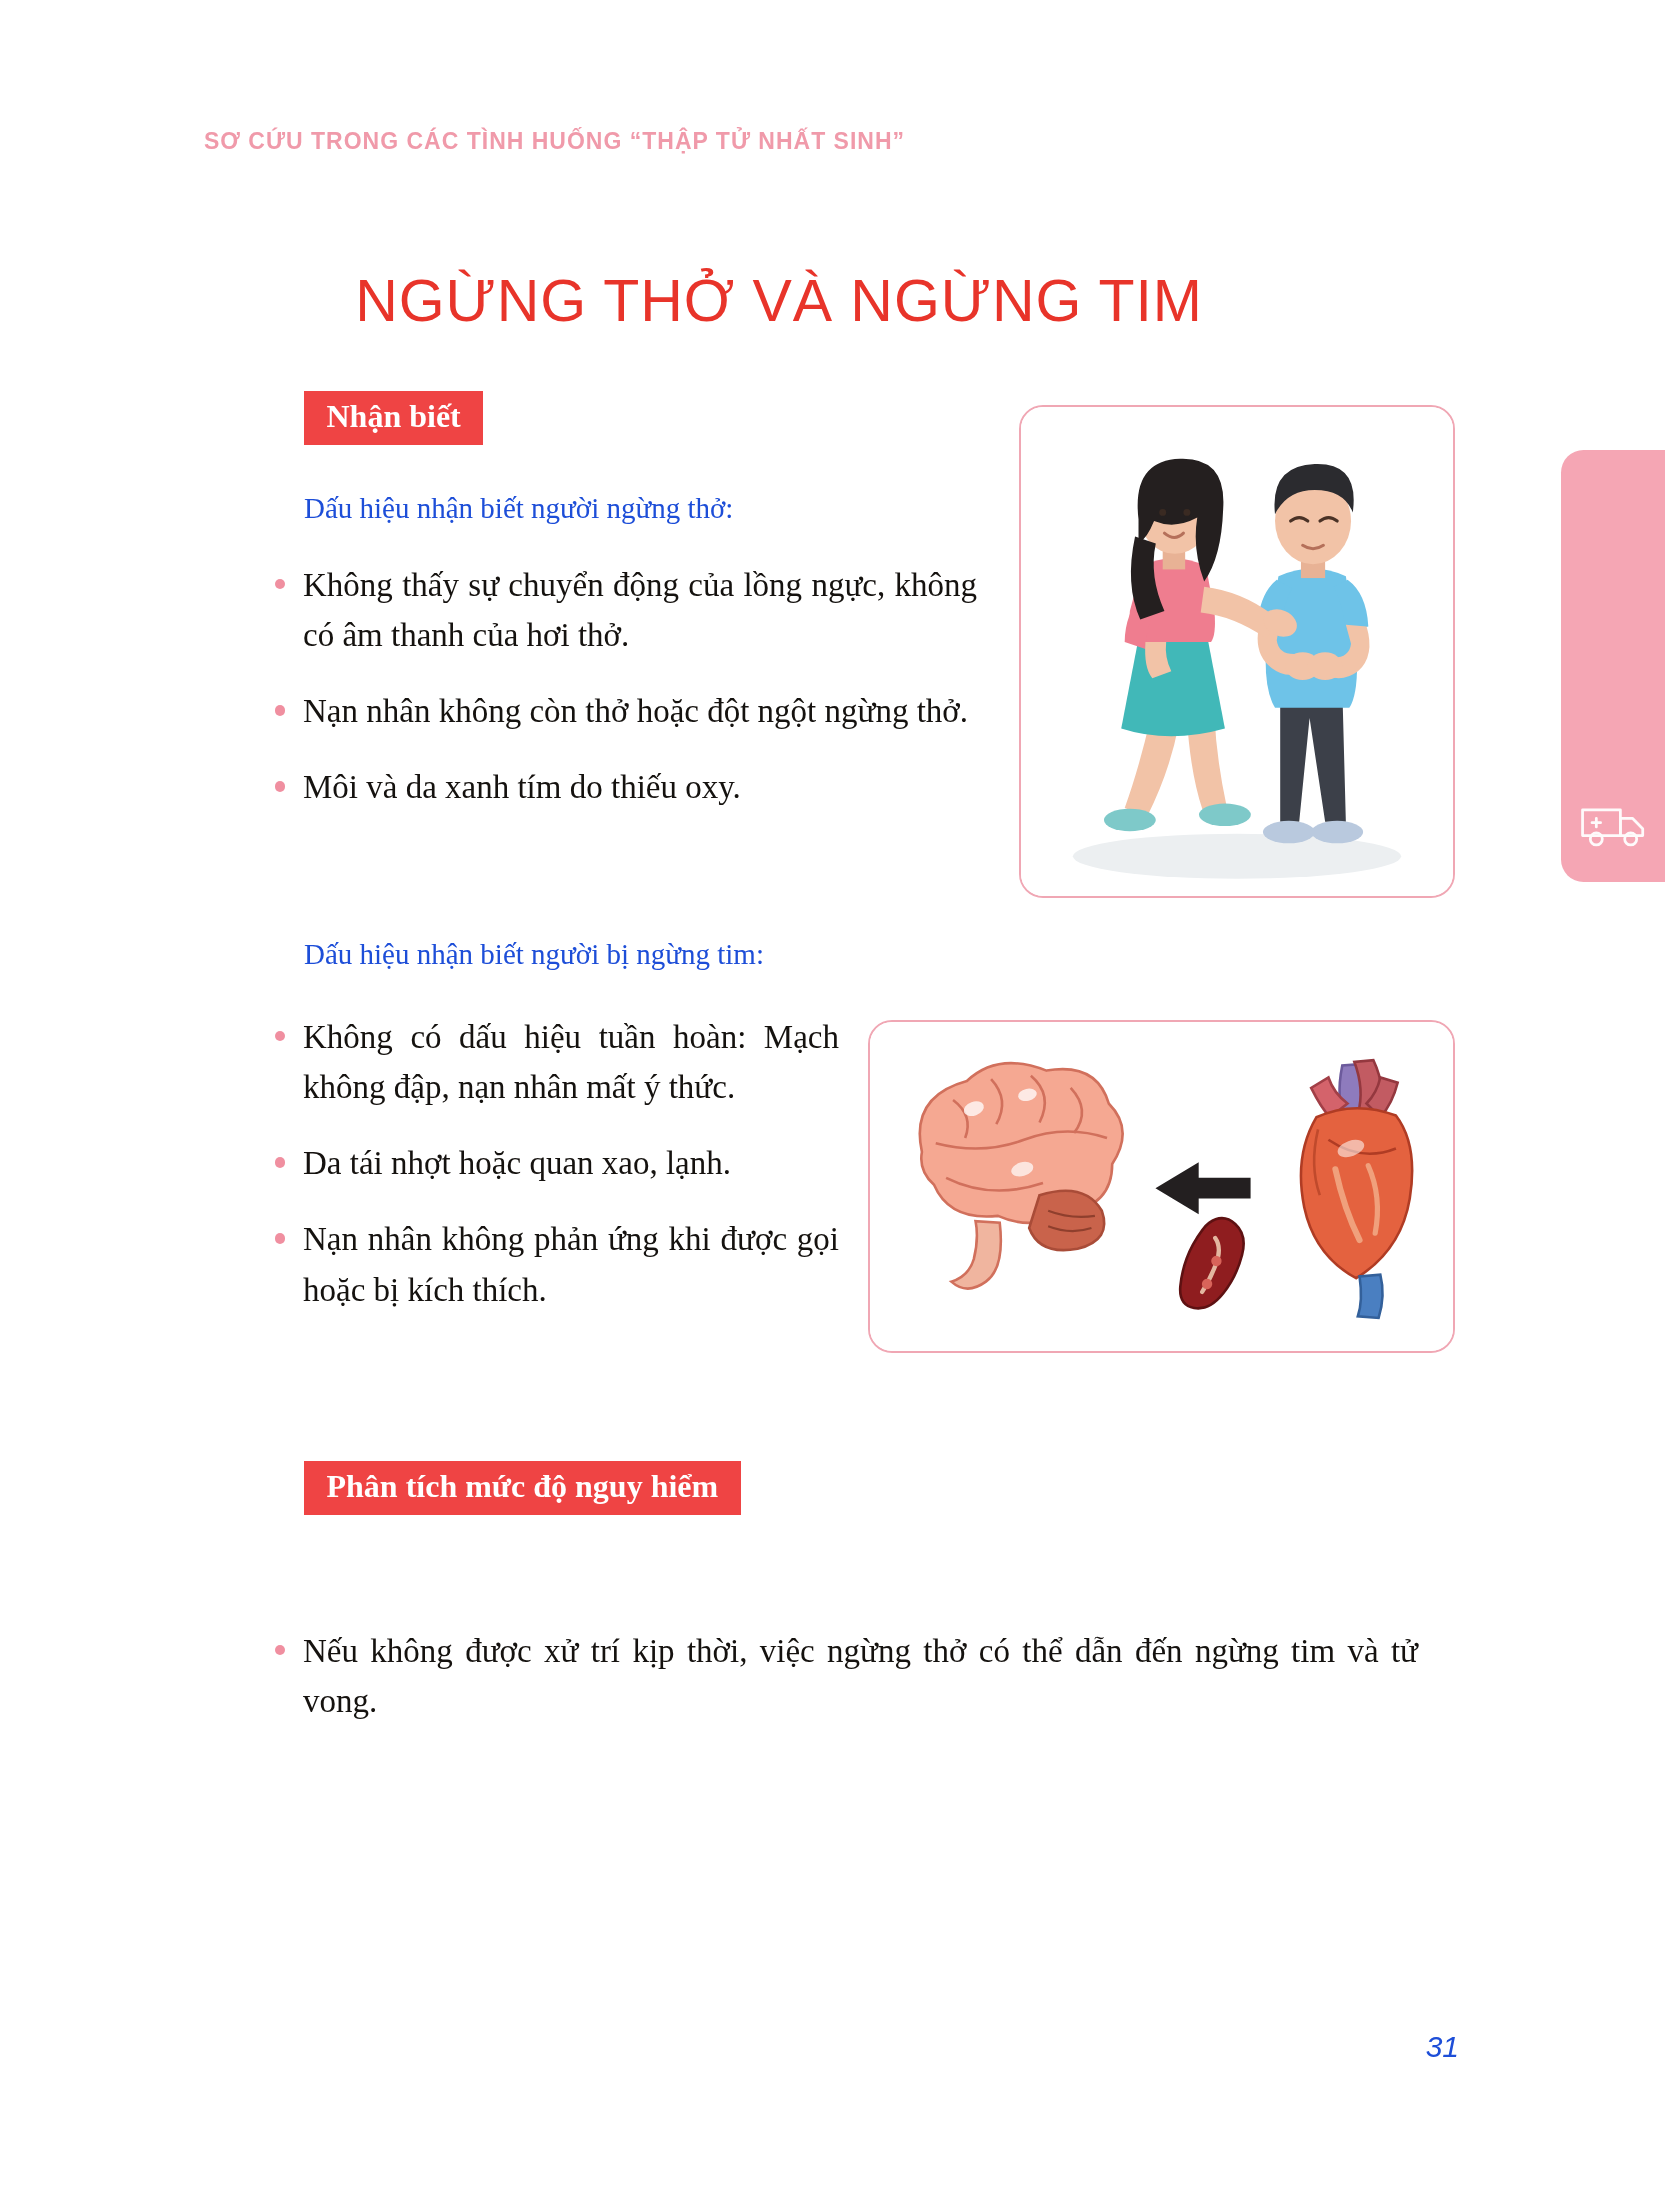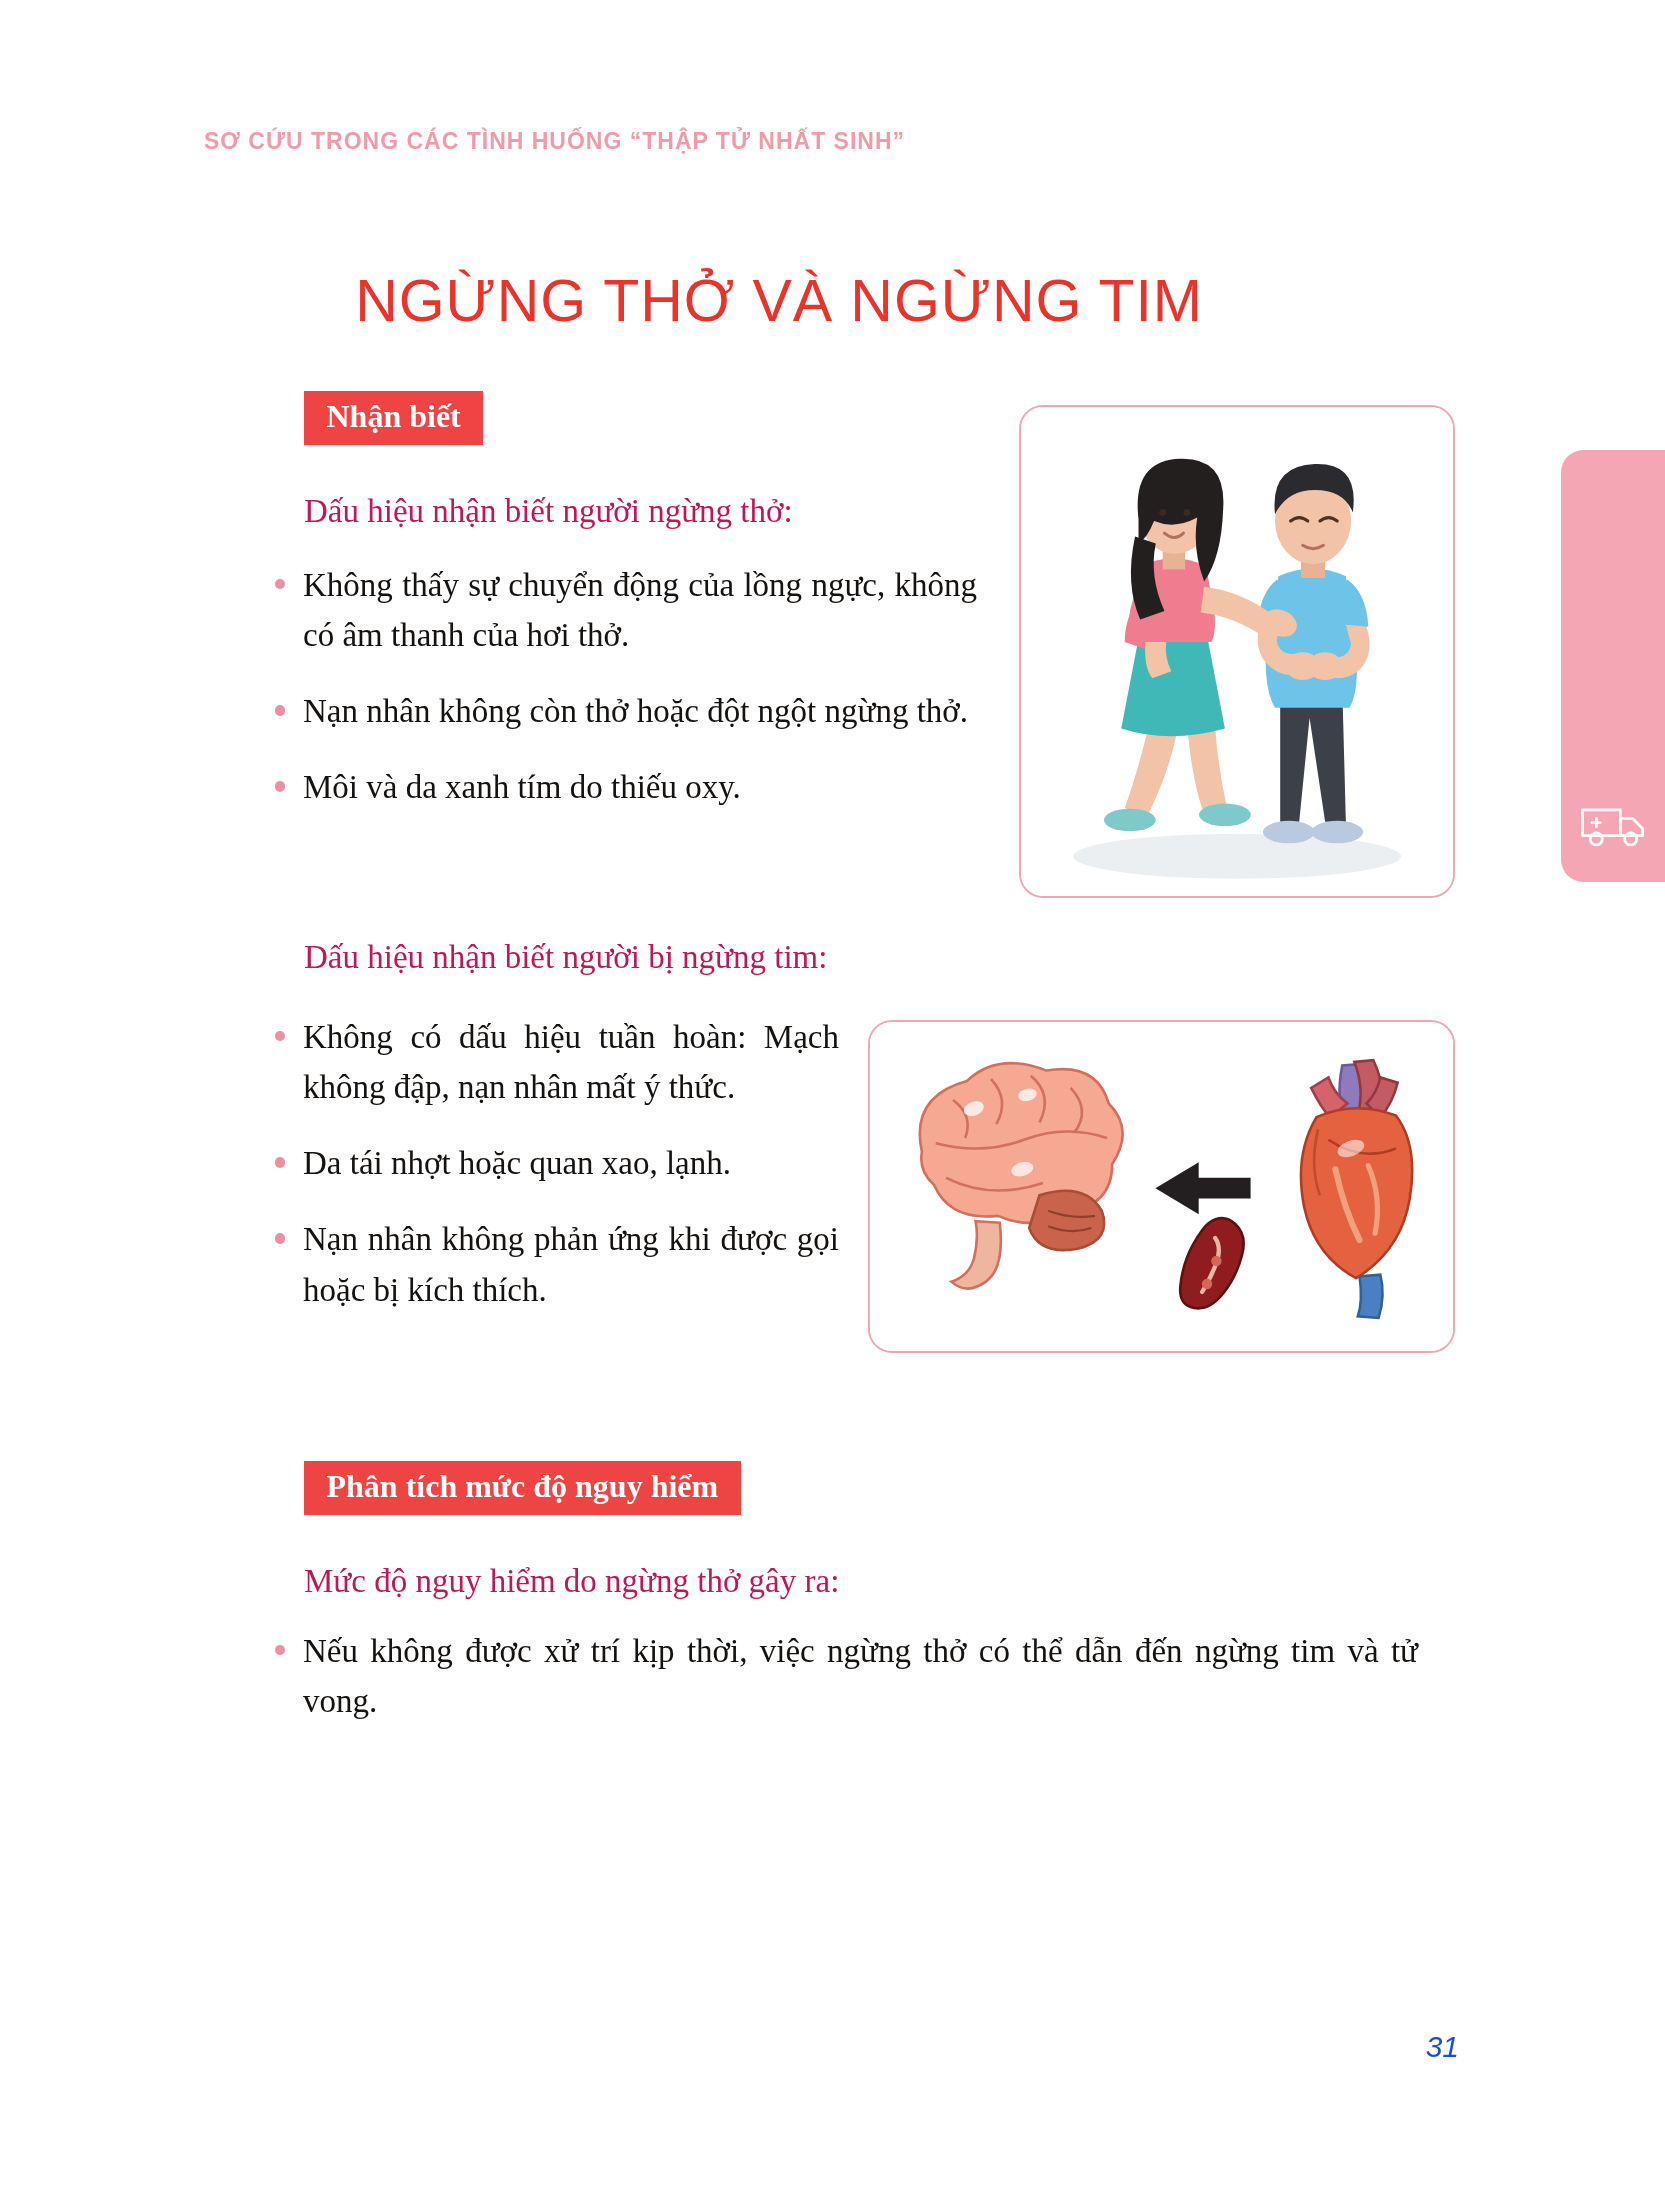--- a/index.html
+++ b/index.html
@@ -83,23 +83,23 @@
     padding: 8.6px 22.5px 12px 22.5px;
     line-height: 1.05;
     white-space: nowrap;
   }
   #chip-recognize { left: 304px; top: 391px; }
   #chip-danger    { left: 304px; top: 1461px; }
 
   
   .lead {
     position: absolute;
-    font-size: 33px;
+    font-size: 29px;
     line-height: 1.52;
-    color: #be185d;
+    color: #1d4ed8;
   }
   #lead-1 { left: 304px; top: 486px; width: 657px; }
   #lead-2 { left: 304px; top: 932px; width: 709px; }
   #lead-3 { left: 304px; top: 1556px; width: 778px; }
 
   ul.bullets {
     position: absolute;
     margin: 0;
     padding: 0;
     list-style: none;
@@ -188,21 +188,20 @@
   <div class="lead" id="lead-2">Dấu hiệu nhận biết người bị ngừng tim:</div>
 
   <ul class="bullets justify" id="bullets-heart">
     <li>Không có dấu hiệu tuần hoàn: Mạch không đập, nạn nhân mất ý thức.</li>
     <li>Da tái nhợt hoặc quan xao, lạnh.</li>
     <li>Nạn nhân không phản ứng khi được gọi hoặc bị kích thích.</li>
   </ul>
 
   <div class="chip" id="chip-danger">Phân tích mức độ nguy hiểm</div>
 
-  <div class="lead" id="lead-3">Mức độ nguy hiểm do ngừng thở gây ra:</div>
 
   <ul class="bullets justify" id="bullets-danger">
     <li>Nếu không được xử trí kịp thời, việc ngừng thở có thể dẫn đến ngừng tim và tử vong.</li>
   </ul>
 
   <div class="figure" id="fig-people">
     <svg viewBox="0 0 500 566" width="432" height="489">
       <rect x="0" y="0" width="500" height="566" fill="#ffffff"></rect>
 
       <ellipse cx="250" cy="520" rx="190" ry="26" fill="#eceff1"></ellipse>

